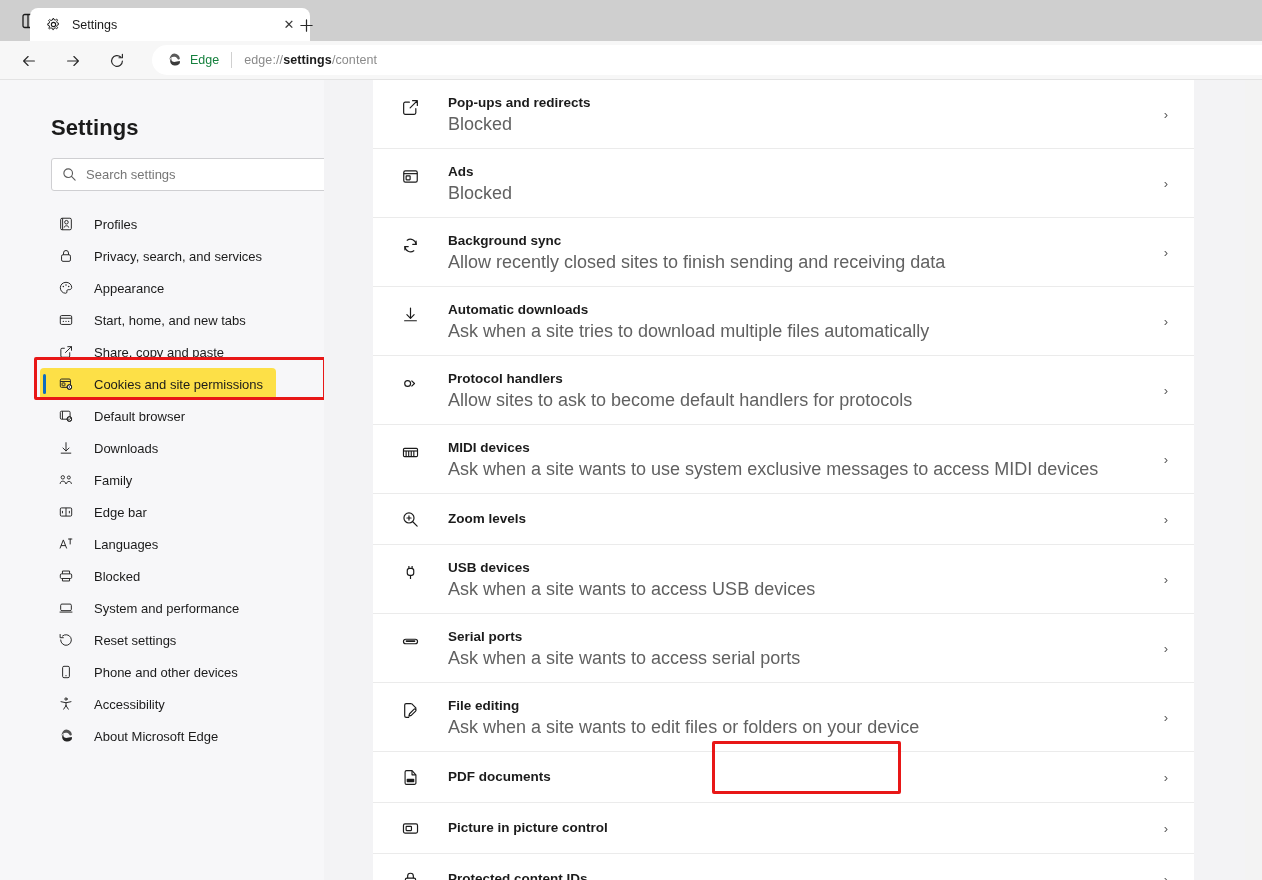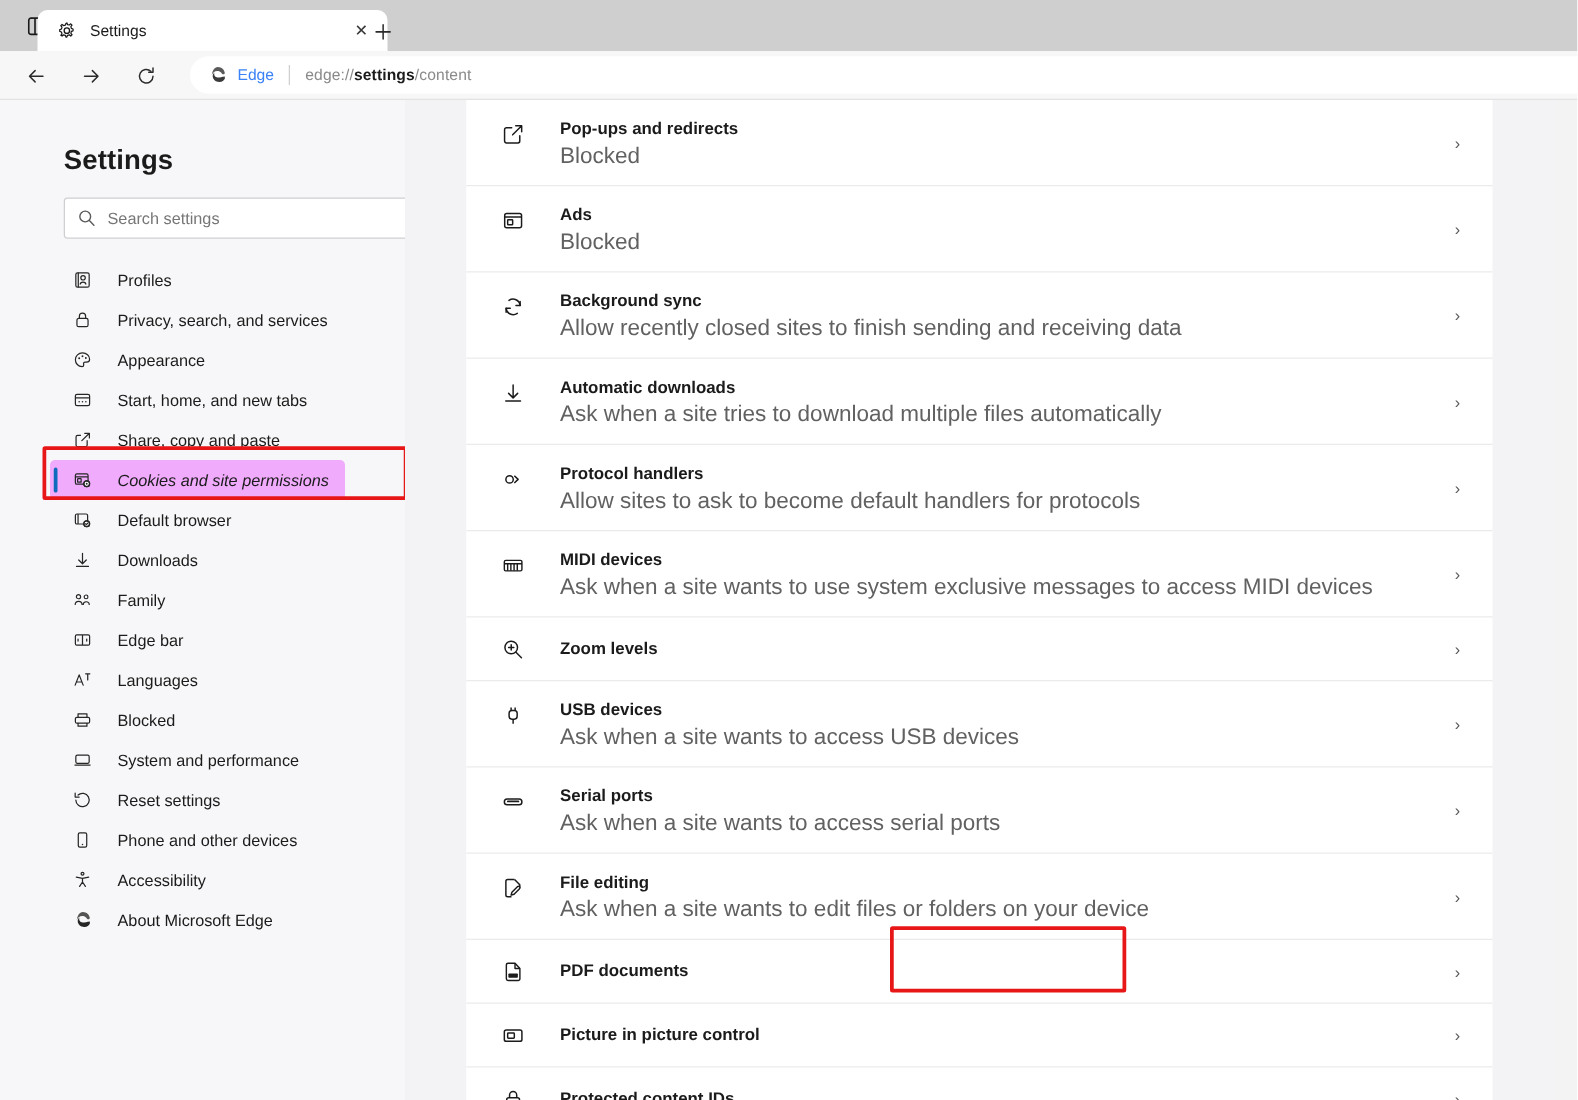--- a/index.html
+++ b/index.html
@@ -56,21 +56,21 @@
   .nav-back { left: 16px; }
   .nav-fwd  { left: 60px; }
   .nav-reload { left: 104px; }
 
   .omnibox {
     position: absolute; left: 152px; top: 45px; width: 1130px; height: 30px;
     background: #ffffff; border-radius: 15px;
     display: flex; align-items: center; padding-left: 12px;
   }
   .omni-brand-icon { width: 20px; height: 20px; display:flex; align-items:center; justify-content:center; }
-  .omni-brand-text { font-size: 12.5px; color: #3b82f6; margin-left: 6px; }
+  .omni-brand-text { font-size: 12.5px; color: #15803d; margin-left: 6px; }
   .omni-sep { width: 1px; height: 16px; background: #d0d0d0; margin: 0 12px; }
   .omni-url { font-size: 12.5px; color: #8a8a8a; letter-spacing: .1px; }
   .omni-url b { color: #1b1b1b; font-weight: 600; }
 
   
   .page {
     position: absolute; left: 0; top: 79px; width: 1262px; height: 801px;
     background: #f3f3f3;
   }
   .page-divider-top {
@@ -103,21 +103,21 @@
 
   .nav-list { position: absolute; left: 0; top: 128px; width: 288px; }
   .nav-item {
     position: relative;
     height: 32px; margin: 0 12px 0 40px;
     display: flex; align-items: center;
     border-radius: 4px;
     padding-left: 16px;
   }
   .nav-item + .nav-item { margin-top: 0; }
-  .nav-item.selected { background: #f0abfc; font-style: italic; }
+  .nav-item.selected { background: #fde047; }
   .nav-item .sel-bar {
     position: absolute; left: 3px; top: 6px; width: 3px; height: 20px;
     background: #0f6cbd; border-radius: 2px;
     display: none;
   }
   .nav-item.selected .sel-bar { display: block; }
   .nav-ico {
     width: 20px; height: 20px; flex: 0 0 20px;
     display: flex; align-items: center; justify-content: center;
     color: #262626;

